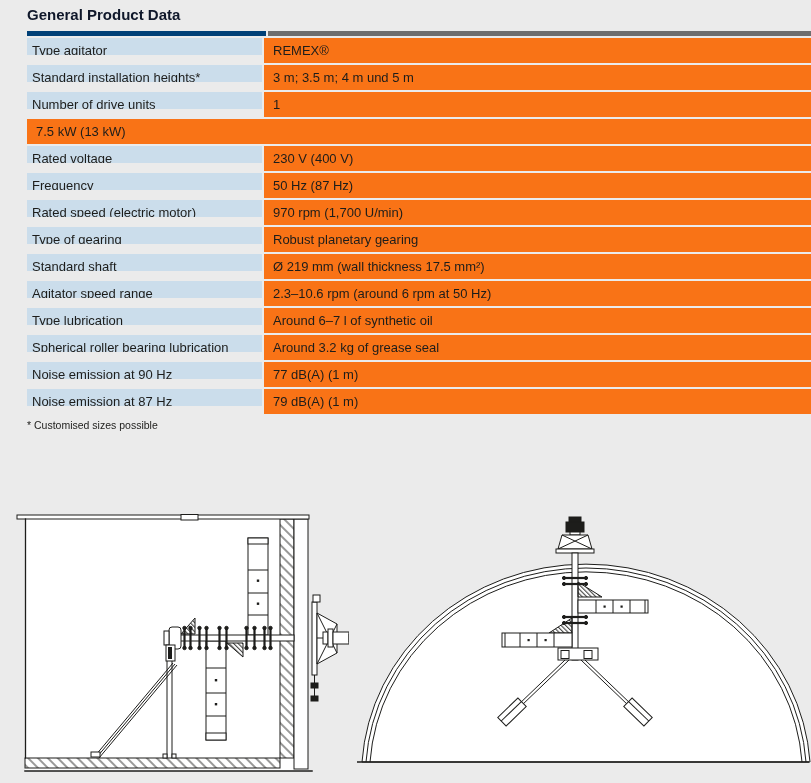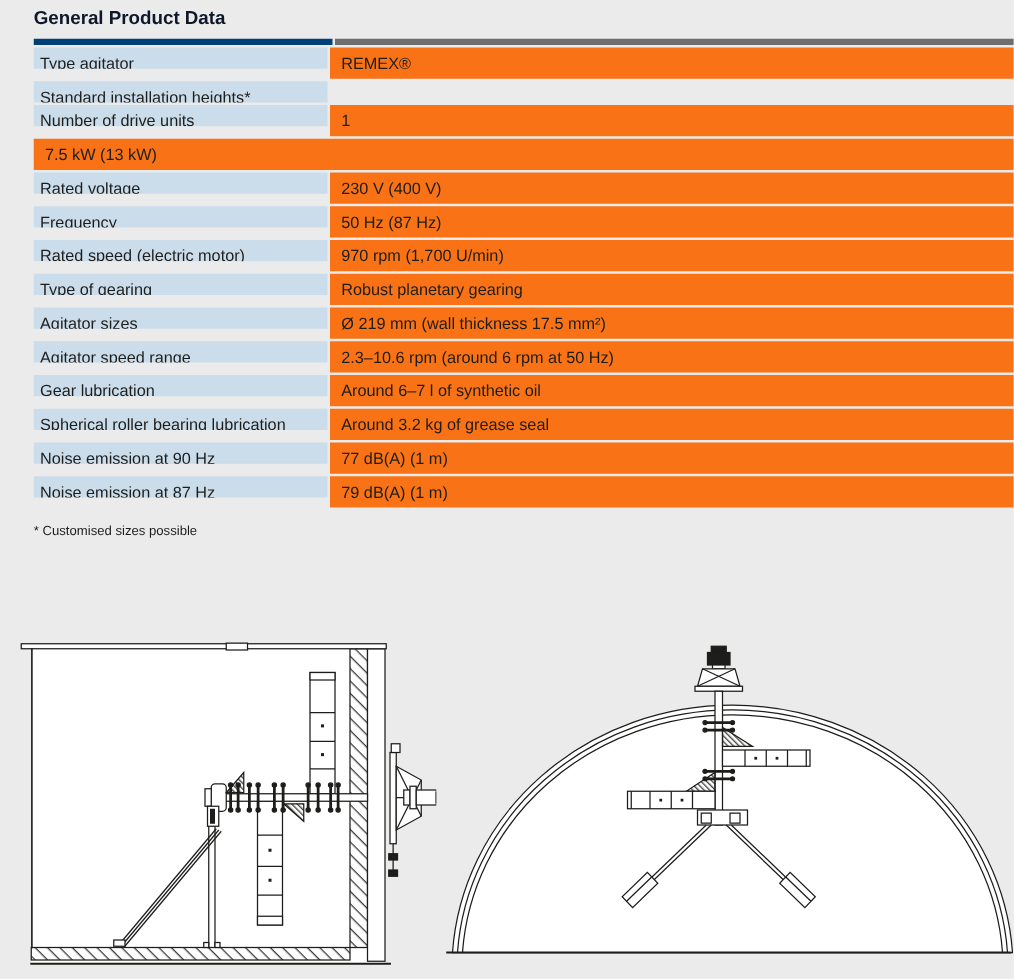--- a/index.html
+++ b/index.html
@@ -50,20 +50,21 @@
       <div class="bar-left"></div>
       <div class="bar-right"></div>
     </div>
 
     <div class="row">
       <div class="cell-label">Type agitator</div>
       <div class="cell-value">REMEX®</div>
     </div>
     <div class="row">
       <div class="cell-label">Standard installation heights*</div>
+      <div class="cell-value">3 m; 3.5 m; 4 m und 5 m</div>
     </div>
     <div class="row">
       <div class="cell-label">Number of drive units</div>
       <div class="cell-value">1</div>
     </div>
     <div class="row">
       <div class="cell-value">7.5 kW (13 kW)</div>
     </div>
     <div class="row">
       <div class="cell-label">Rated voltage</div>
@@ -75,29 +76,29 @@
     </div>
     <div class="row">
       <div class="cell-label">Rated speed (electric motor)</div>
       <div class="cell-value">970 rpm (1,700 U/min)</div>
     </div>
     <div class="row">
       <div class="cell-label">Type of gearing</div>
       <div class="cell-value">Robust planetary gearing</div>
     </div>
     <div class="row">
-      <div class="cell-label">Agitator sizes</div>
+      <div class="cell-label">Standard shaft</div>
       <div class="cell-value">Ø 219 mm (wall thickness 17.5 mm²)</div>
     </div>
     <div class="row">
       <div class="cell-label">Agitator speed range</div>
       <div class="cell-value">2.3–10.6 rpm (around 6 rpm at 50 Hz)</div>
     </div>
     <div class="row">
-      <div class="cell-label">Gear lubrication</div>
+      <div class="cell-label">Type lubrication</div>
       <div class="cell-value">Around 6–7 l of synthetic oil</div>
     </div>
     <div class="row">
       <div class="cell-label">Spherical roller bearing lubrication</div>
       <div class="cell-value">Around 3.2 kg of grease seal</div>
     </div>
     <div class="row">
       <div class="cell-label">Noise emission at 90 Hz</div>
       <div class="cell-value">77 dB(A) (1 m)</div>
     </div>

